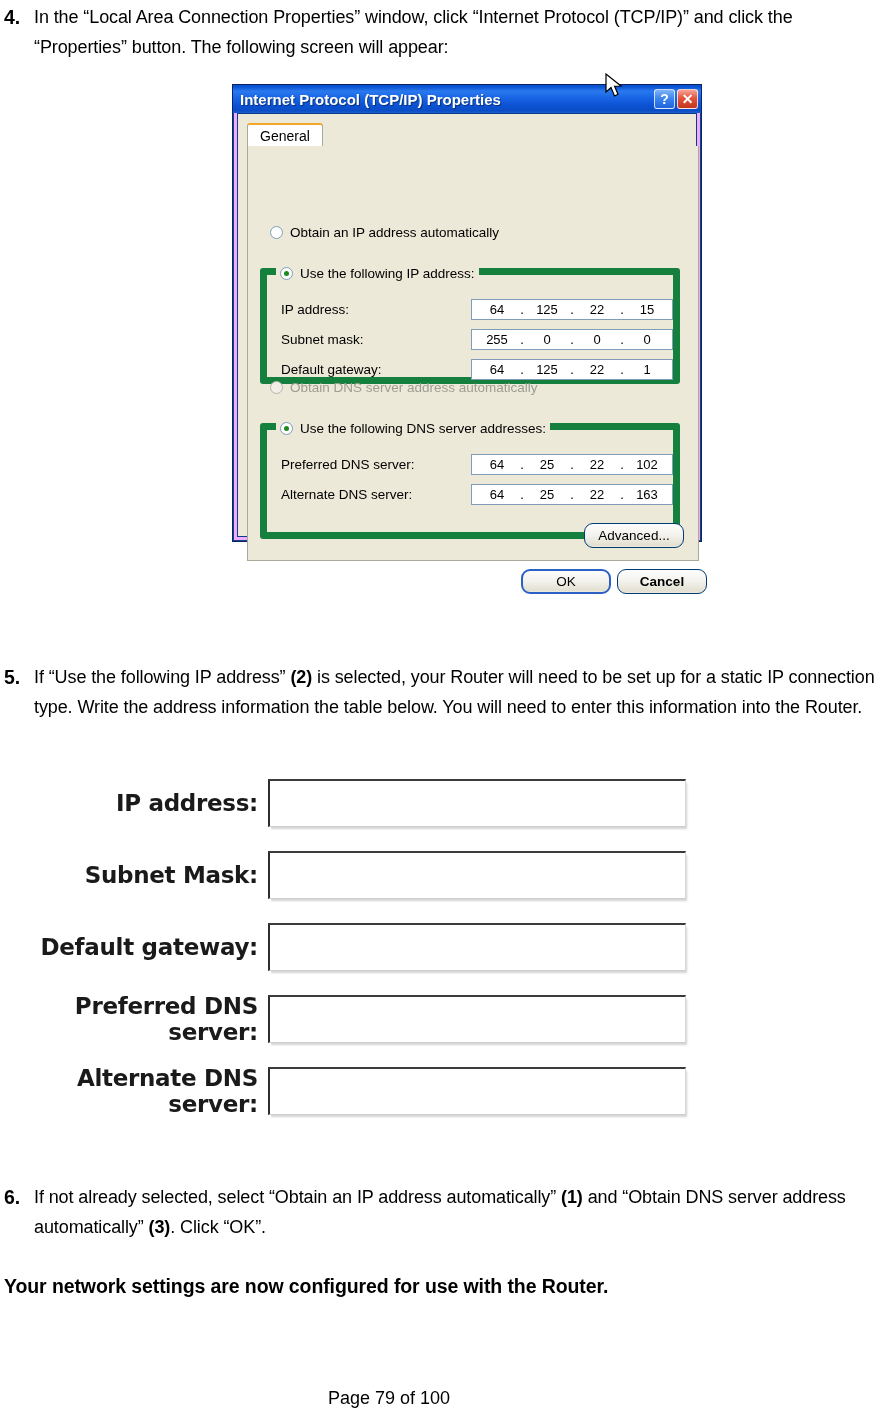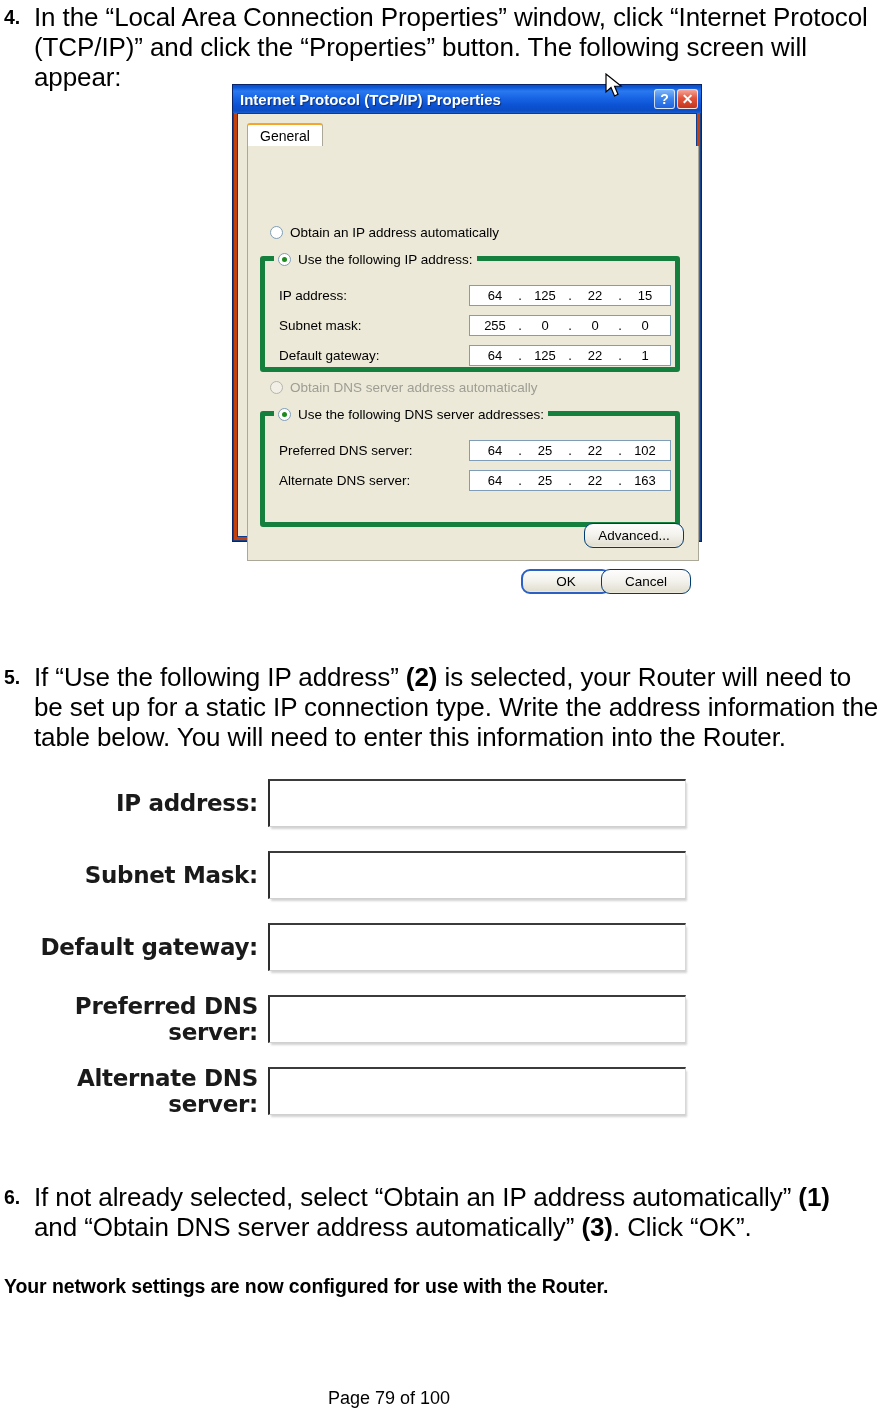--- a/index.html
+++ b/index.html
@@ -25,21 +25,21 @@
   .step-num {
     font-weight: bold;
     font-size: 19.5px;
     line-height: 30px;
     width: 34px;
     flex: 0 0 34px;
     padding-left: 4px;
     box-sizing: border-box;
   }
   .step-text {
-    font-size: 26px;
+    font-size: 18px;
     line-height: 30px;
     letter-spacing: -0.1px;
   }
   .step-text b { font-weight: bold; }
 
   #step4 { top: 2px;   left: 0;  width: 878px; }
   #step5 { top: 662px; left: 0;  width: 882px; }
   #step6 { top: 1182px;left: 0;  width: 876px; }
 
   #closing-line {
@@ -66,21 +66,21 @@
 
   
   #xp-dialog {
     position: absolute;
     left: 232px;
     top: 84px;
     width: 470px;
     height: 458px;
     box-sizing: border-box;
     border: 1px solid #0a246a;
-    background: #c2410c;
+    background: #f0abfc;
     box-shadow: 0 0 0 1px #15428b inset;
     font-family: "Liberation Sans", sans-serif;
   }
   
   #xp-dialog .frame-inner {
     position: absolute;
     left: 4px;
     top: 28px;
     right: 4px;
     bottom: 4px;
@@ -235,24 +235,25 @@
     border-color: #b4b4ac;
     background: #f2f0e6;
   }
   .radio-row.disabled { color: #9d9d93; }
 
   #radio-obtain-ip { left: 22px; top: 79px; }
 
   
   .group-box {
     position: absolute;
-    border: 5px solid #15803d;
+    border: 7px solid #15803d;
     border-radius: 3px;
     box-sizing: border-box;
     background: transparent;
+    margin-top: 12px;
   }
   #group-ip  { left: 12px; top: 110px; width: 420px; height: 116px; }
   #group-dns { left: 12px; top: 265px; width: 420px; height: 116px; }
 
   .group-legend {
     position: absolute;
     top: -9px;
     left: 9px;
     background: #ece9d8;
     padding: 0 4px;
@@ -321,22 +322,23 @@
     position: absolute;
     width: 90px;
     height: 25px;
   }
   #btn-ok {
     left: 283px;
     top: 455px;
     border: 2px solid #2b61c4;
   }
   #btn-cancel {
-    left: 363px;
+    left: 379px;
     top: 455px;
+    font-weight: bold;
   }
 
   
   #blank-form {
     position: absolute;
     left: 0;
     top: 775px;
     width: 882px;
     height: 360px;
   }

